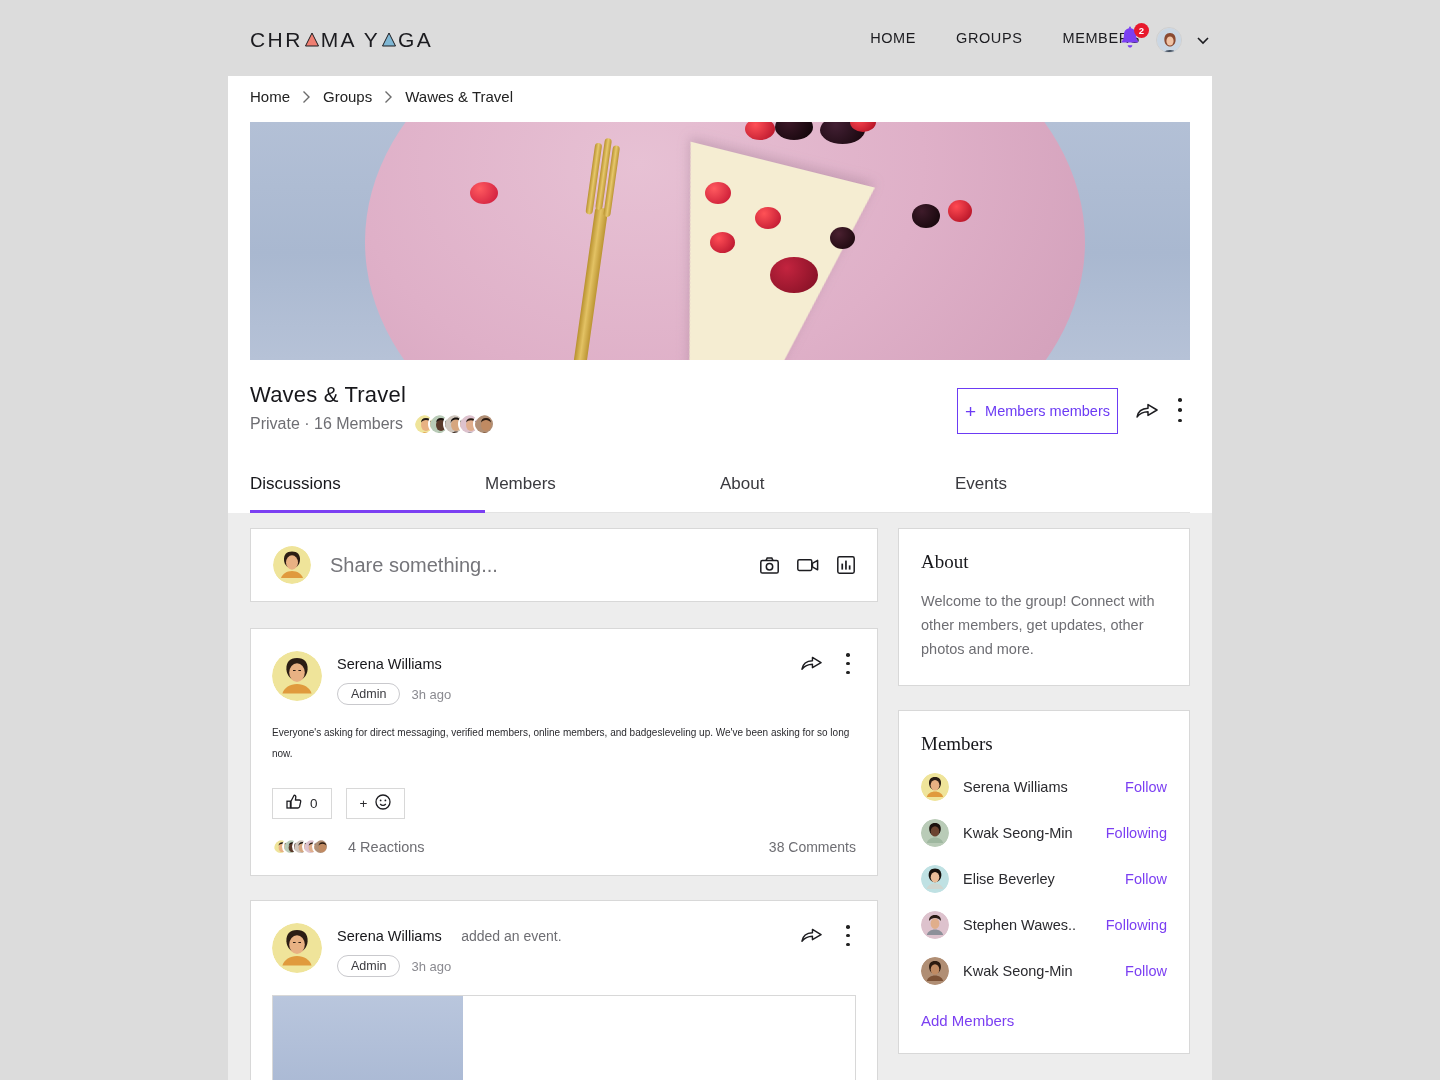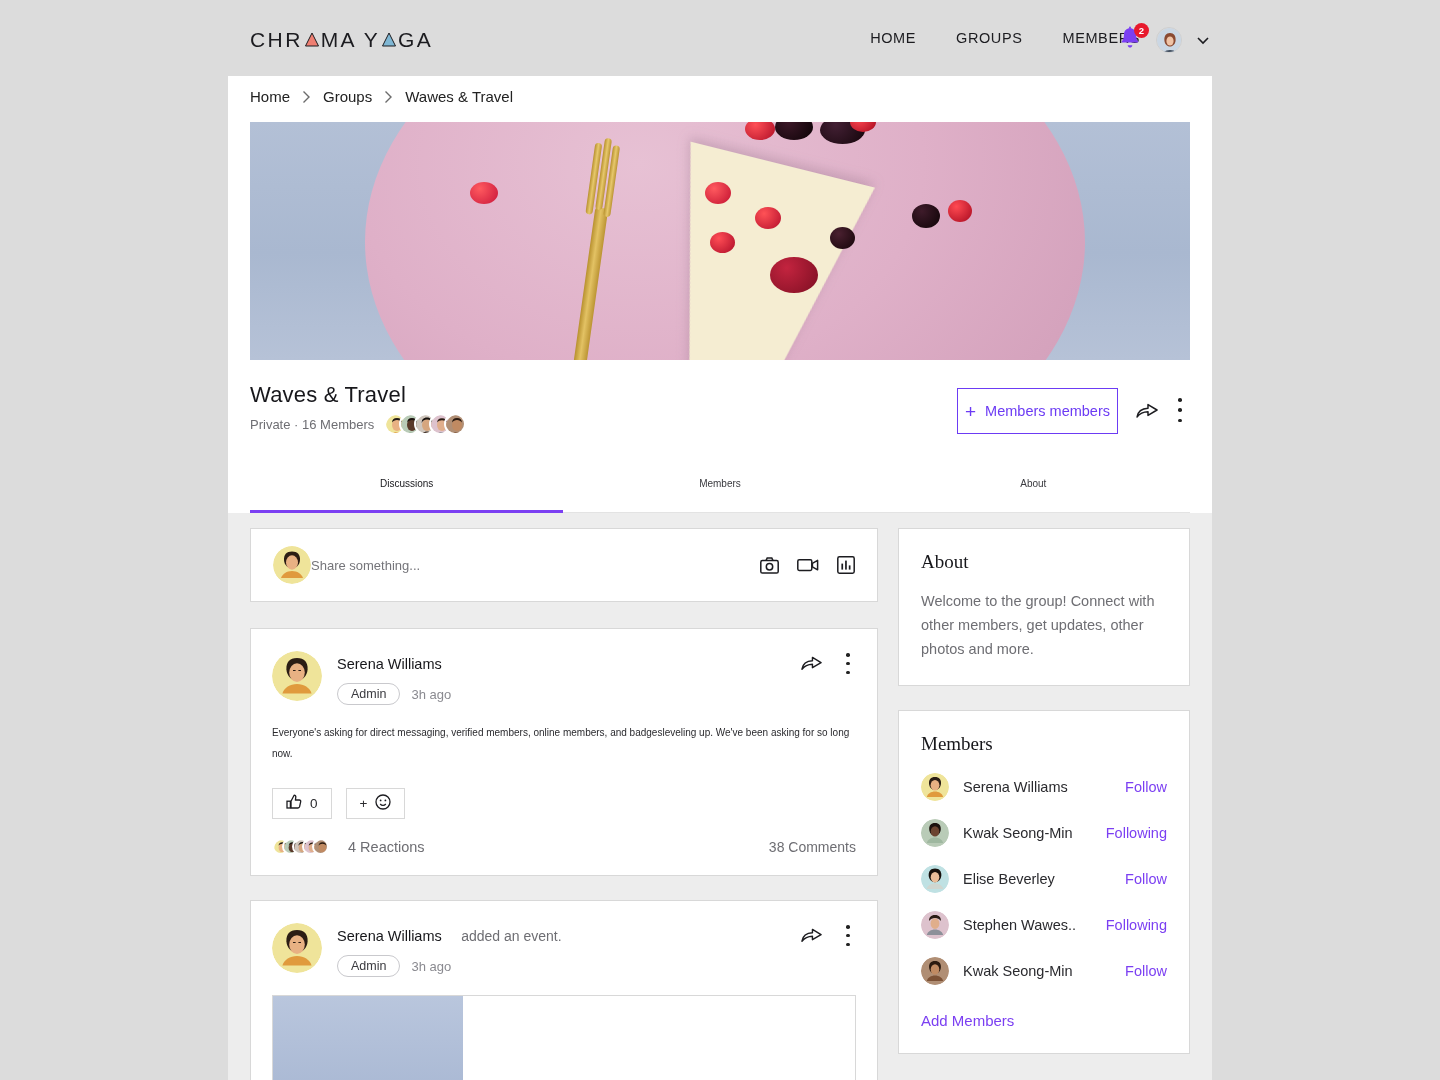--- a/index.html
+++ b/index.html
@@ -83,59 +83,59 @@
     transform: rotate(8deg); border-radius: 3px;
   }
   .cover .tine {
     position: absolute; width: 7px; height: 72px; border-radius: 4px;
     background: linear-gradient(90deg,#b8912f,#e7c86c 50%,#bb9433); top: -64px;
   }
   .berry { position: absolute; border-radius: 50%; }
 
   .grouptitle { position: absolute; left: 250px; top: 382px; font-size: 22px; color: #17171b; letter-spacing:.2px;}
   .groupmeta { position: absolute; left: 250px; top: 413px; display: flex; align-items: center; gap: 10px; }
-  .groupmeta .mtxt { font-size: 13px; color: #6e6e73; }
+  .groupmeta .mtxt { font-size: 16px; color: #6e6e73; }
   .stack { display: flex; }
   .stack .avatar { border: 2px solid #fff; margin-left: -7px; }
   .stack .avatar:first-child { margin-left: 0; }
 
   .invitebtn {
     position: absolute; left: 957px; top: 388px; width: 161px; height: 46px;
     border: 1px solid #6c3bf4; color: #6c3bf4; background: #fff;
     display: flex; align-items: center; justify-content: center; gap: 9px;
     font-size: 14.5px; cursor: pointer;
   }
   .sharebtn { position: absolute; left: 1136px; top: 400px; width: 22px; height: 22px; cursor:pointer; }
   .dotsbtn { position: absolute; left: 1172px; top: 398px; width: 16px; height: 24px; cursor:pointer;
              display:flex; flex-direction:column; align-items:center; justify-content:space-between; }
   .dotsbtn i { width: 3.5px; height: 3.5px; border-radius: 50%; background: #222; display:block;}
 
   .tabs {
     position: absolute; left: 250px; top: 462px; width: 940px; height: 51px;
     display: flex; border-bottom: 1px solid #e3e3e3;
   }
   .tab {
-    flex: 1; text-align: center; font-size: 10px; color: #3a3a3f;
+    flex: 1; font-size: 17px; color: #3a3a3f;
     line-height: 44px; cursor: pointer; position: relative;
   }
   .tab.active { color: #17171b; }
   .tab.active::after {
     content: ""; position: absolute; left: 0; right: 0; bottom: -1px;
     height: 3px; background: #7b3ff2;
   }
 
   
   .content { position: absolute; left: 228px; top: 513px; width: 984px; height: 567px; background: #ededed; }
   .col-left { position: absolute; left: 250px; top: 528px; width: 628px; }
   .col-right { position: absolute; left: 898px; top: 528px; width: 292px; }
 
   .card { background: #fff; border: 1px solid #d8d8d8; }
 
   .shareBox { height: 74px; display: flex; align-items: center; padding: 0 22px; margin-bottom: 26px; }
-  .shareBox .ph { flex: 1; font-size: 13px; color: #75757a; }
+  .shareBox .ph { flex: 1; margin-left: 19px; font-size: 20px; color: #75757a; }
   .shareicons { display: flex; gap: 18px; align-items: center; }
   .shareicons span { cursor: pointer; display:flex; }
 
   .post { padding: 22px 21px 20px 21px; margin-bottom: 24px; position: relative; }
   .posthead { display: flex; align-items: flex-start; gap: 15px; }
   .posthead .meta { padding-top: 4px; }
   .pname { font-size: 14.5px; color: #17171b; display:inline-block;}
   .pextra { font-size: 14px; color: #6e6e73; margin-left: 15px; }
   .badgerow { display: flex; align-items: center; gap: 11px; margin-top: 10px; }
   .adminpill { border: 1px solid #c9c9cd; border-radius: 13px; padding: 3px 13px; font-size: 12.5px; color: #3a3a3f; }
@@ -320,20 +320,21 @@
   <div class="dotsbtn">
     <i></i>
       <i></i>
       <i></i>
   </div>
 
   <div class="tabs">
     <div class="tab active">Discussions</div>
     <div class="tab">Members</div>
     <div class="tab">About</div>
+    <div class="tab">Events</div>
   </div>
 
   <div class="content"></div>
 
   <div class="col-left">
 
     <div class="card shareBox">
       <span class="avatar" style="width:38px;height:38px">
         <svg width="38" height="38" viewBox="0 0 38 38">
             <circle cx="19" cy="19" r="19" fill="#efe49a"></circle>

